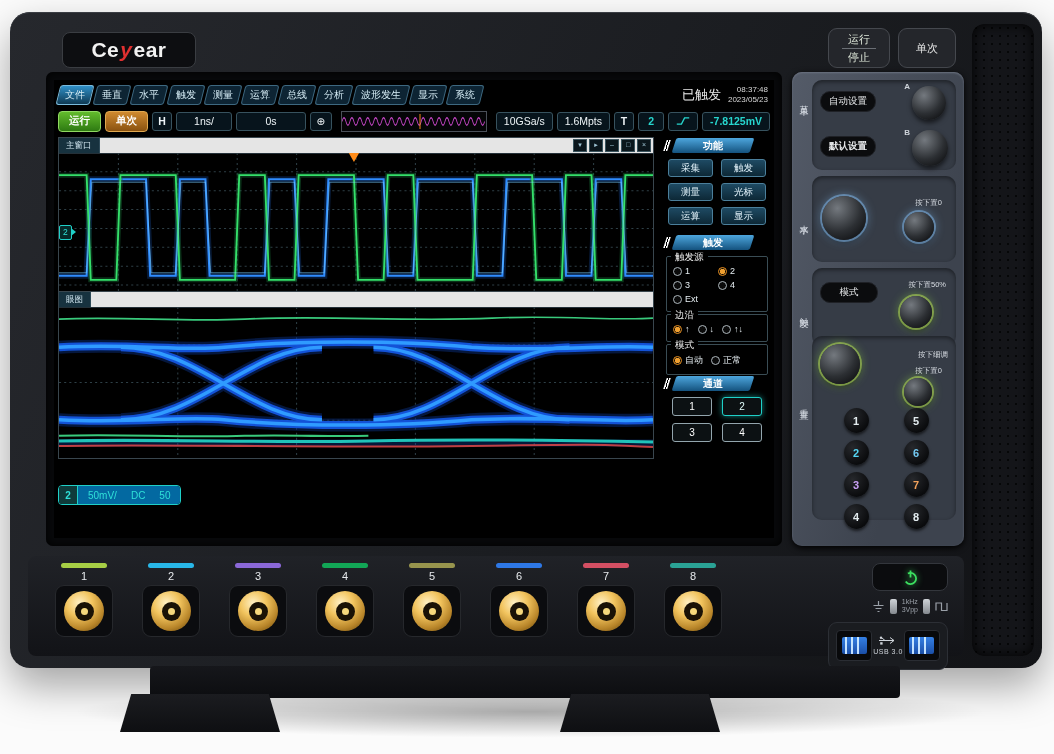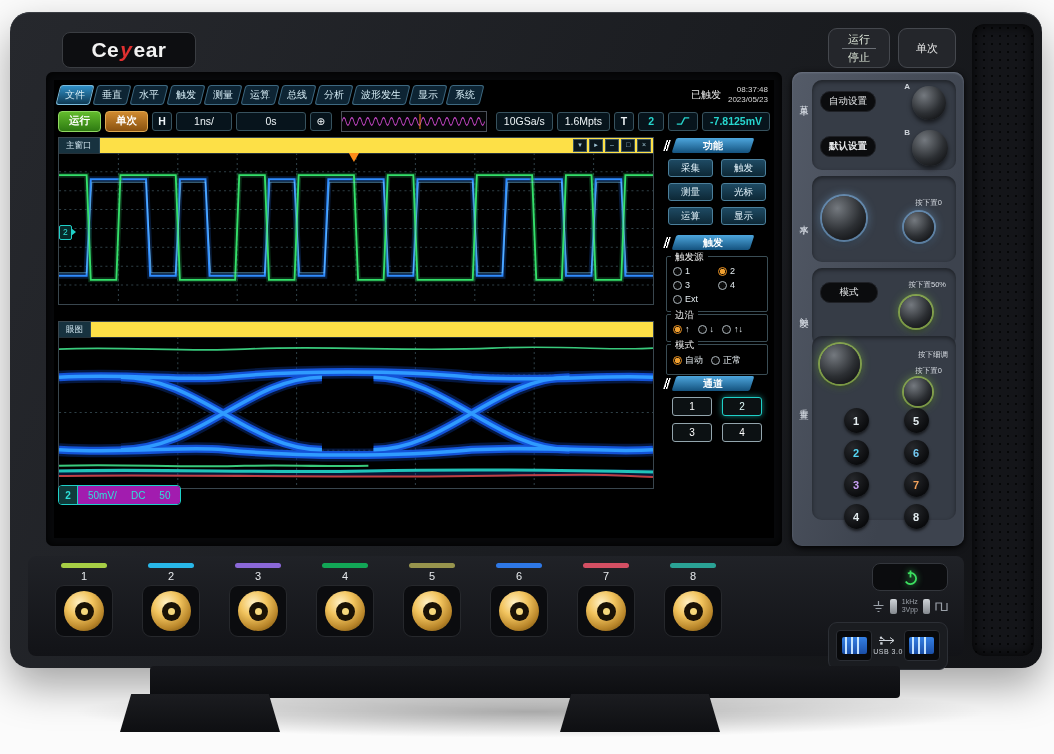--- a/index.html
+++ b/index.html
@@ -35,58 +35,58 @@
   
   .bezel{position:absolute;left:24px;top:54px;width:736px;height:474px;background:#08090b;
     border-radius:7px;padding:8px;box-sizing:border-box;box-shadow:inset 0 0 10px #000;}
   .screen{position:relative;width:720px;height:458px;background:#000;overflow:hidden;color:#dfe8ec;}
   .menubar{position:absolute;left:4px;right:4px;top:3px;height:24px;display:flex;gap:3px;align-items:center;}
   .mtab{height:18px;padding:0 6px;transform:skewX(-14deg);background:#0d2433;border:1px solid #3d6880;
     border-radius:3px;display:flex;align-items:center;cursor:pointer;}
   .mtab span{transform:skewX(14deg);font-size:10px;color:#d5ecf5;white-space:nowrap;}
   .mtab.active{background:linear-gradient(#2f8fc6,#0f3a54);border-color:#79bbdd;}
   .scr-status{margin-left:auto;display:flex;align-items:center;gap:7px;padding-right:2px;}
-  .st-state{font-size:10px;color:#e8e8e8;}
+  .st-state{font-size:13px;color:#e8e8e8;}
   .st-dt{font-size:8px;color:#d8d8d8;line-height:1.25;text-align:right;}
   .toolbar{position:absolute;left:4px;right:4px;top:29px;height:24px;display:flex;gap:4px;align-items:center;}
   .tbtn{height:19px;padding:0 10px;border-radius:4px;font-size:10.5px;font-weight:bold;color:#fff;
     display:flex;align-items:center;cursor:pointer;}
   .tbtn.run{background:linear-gradient(#62bb2c,#2e7a12);border:1px solid #90d962;}
   .tbtn.single{background:linear-gradient(#d08a30,#8a5210);border:1px solid #e0a850;}
   .ibox{height:19px;background:#07141c;border:1px solid #37525e;border-radius:3px;color:#eef4f7;
     font-size:10.5px;display:flex;align-items:center;justify-content:center;padding:0 7px;box-sizing:border-box;}
   .ibox.bold{font-weight:bold;}
   .ibox.teal{color:#27d6ce;font-weight:bold;}
   .wave-preview{flex:1;height:19px;margin:0 5px;background:#050507;border:1px solid #4a4f58;
     position:relative;overflow:hidden;}
   .wave-preview svg{position:absolute;inset:0;width:100%;height:100%;}
   
   .content{position:absolute;left:4px;right:4px;top:57px;bottom:4px;}
   .wcol{position:absolute;left:0;top:0;width:596px;}
   .wwin{position:absolute;left:0;width:596px;height:168px;border:1px solid #39464e;background:#000;box-sizing:border-box;}
-  .wwin.main{top:0;} .wwin.eye{top:184px;}
-  .whdr{height:15px;background:#fde047;display:flex;align-items:center;border-bottom:1px solid #243038;}
+  .wwin.main{top:0;} .wwin.eye{top:154px;}
+  .whdr{height:15px;background:#e5e5e5;display:flex;align-items:center;border-bottom:1px solid #243038;}
   .wtab{background:#17323f;color:#cfe4ee;font-size:8.5px;padding:0 7px;height:100%;
     display:flex;align-items:center;border-right:1px solid #2e4a58;cursor:pointer;}
   .wicons{margin-left:auto;display:flex;gap:2px;padding-right:2px;}
   .wic{width:12px;height:11px;border:1px solid #3a545e;color:#9fc5d5;font-size:7px;line-height:9px;
     text-align:center;background:#0a161c;cursor:pointer;}
   .plot{position:absolute;left:0;right:0;top:15px;bottom:0;}
   .plot svg{width:100%;height:100%;display:block;}
   .gnd-marker{position:absolute;left:0;top:72px;height:13px;display:flex;align-items:center;
     background:#062a2a;border:1px solid #1fd0c8;border-radius:2px;color:#2fe0d8;
     font-size:8.5px;padding:0 3px;line-height:1;}
   .gnd-marker:after{content:"";width:0;height:0;border:4px solid transparent;border-left:5px solid #1fd0c8;
     position:absolute;right:-9px;top:2px;}
   .badge-row{position:absolute;left:0;top:348px;height:20px;display:flex;}
   .ch-badge{display:flex;border:1px solid #1fd0c8;border-radius:4px;overflow:hidden;height:18px;
     font-size:10px;color:#2fe0d8;cursor:pointer;}
   .ch-num{background:#0f3b3b;width:18px;display:flex;align-items:center;justify-content:center;
     border-right:1px solid #1fd0c8;font-weight:bold;}
-  .ch-info{padding:0 10px;display:flex;gap:14px;background:#a21caf;align-items:center;}
+  .ch-info{padding:0 10px;display:flex;gap:14px;background:#0369a1;align-items:center;}
   
   .softpanel{position:absolute;left:602px;top:0;width:114px;bottom:0;}
   .shdr{position:relative;margin:1px 0 6px 14px;width:78px;height:15px;}
   .shdr .par{position:absolute;inset:0;transform:skewX(-18deg);
     background:linear-gradient(#4da6dd,#14527e);border-radius:2px;}
   .shdr .txt{position:absolute;inset:0;display:flex;align-items:center;justify-content:center;
     font-size:10px;font-weight:bold;color:#fff;}
   .shdr .sl{position:absolute;left:-9px;top:2px;width:4px;height:11px;transform:skewX(-18deg);
     background:linear-gradient(90deg,#fff 0 1.5px,transparent 1.5px 2.5px,#fff 2.5px 4px);}
   .fgrid{display:grid;grid-template-columns:1fr 1fr;gap:6px 8px;padding:0 8px;}

